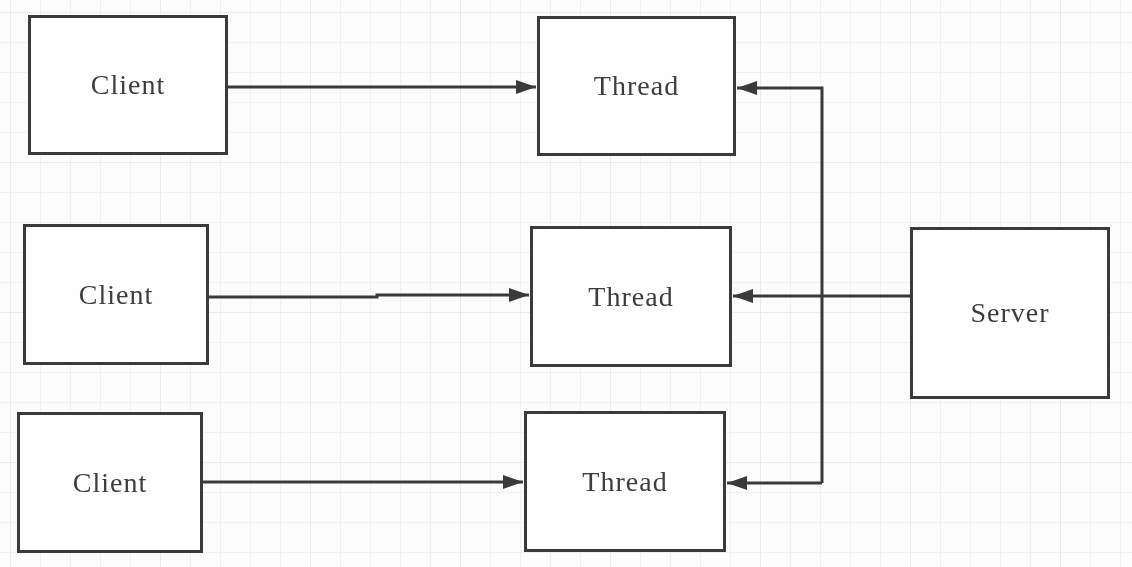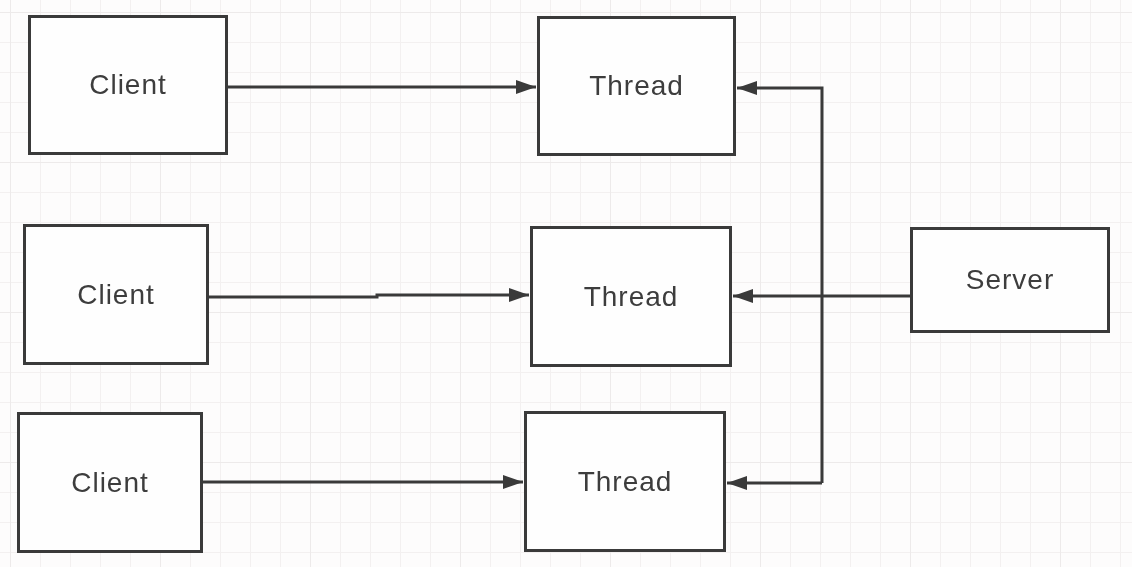--- a/index.html
+++ b/index.html
@@ -13,21 +13,21 @@
     height: 567px;
     overflow: hidden;
     background-color: var(--bg, #fdfcfc);
     background-image:
       linear-gradient(var(--grid-major, #edeaea) 1px, transparent 1px),
       linear-gradient(90deg, var(--grid-major, #edeaea) 1px, transparent 1px),
       linear-gradient(var(--grid-minor, #f3f0f0) 1px, transparent 1px),
       linear-gradient(90deg, var(--grid-minor, #f3f0f0) 1px, transparent 1px);
     background-size: 150px 150px, 150px 150px, 30px 30px, 30px 30px;
     background-position: 10px 12px;
-    font-family: Liberation Sans, sans-serif;
+    font-family: Liberation Serif, serif;
   }
   .edge-layer {
     position: absolute;
     left: 0; top: 0;
     width: 100%; height: 100%;
   }
   .edge-layer polyline {
     fill: none;
     stroke: var(--stroke, #3a3a3a);
     stroke-width: 3;
@@ -79,17 +79,17 @@
       </div>
       <div class="node" style="left: 537px; top: 16px; width: 199px; height: 140px;">
         <span class="node-label">Thread</span>
       </div>
       <div class="node" style="left: 530px; top: 226px; width: 202px; height: 141px;">
         <span class="node-label">Thread</span>
       </div>
       <div class="node" style="left: 524px; top: 411px; width: 202px; height: 141px;">
         <span class="node-label">Thread</span>
       </div>
-      <div class="node" style="left: 910px; top: 227px; width: 200px; height: 106px;">
+      <div class="node" style="left: 910px; top: 227px; width: 200px; height: 172px;">
         <span class="node-label">Server</span>
       </div>
     </div>
 </div>
 
 </body></html>

